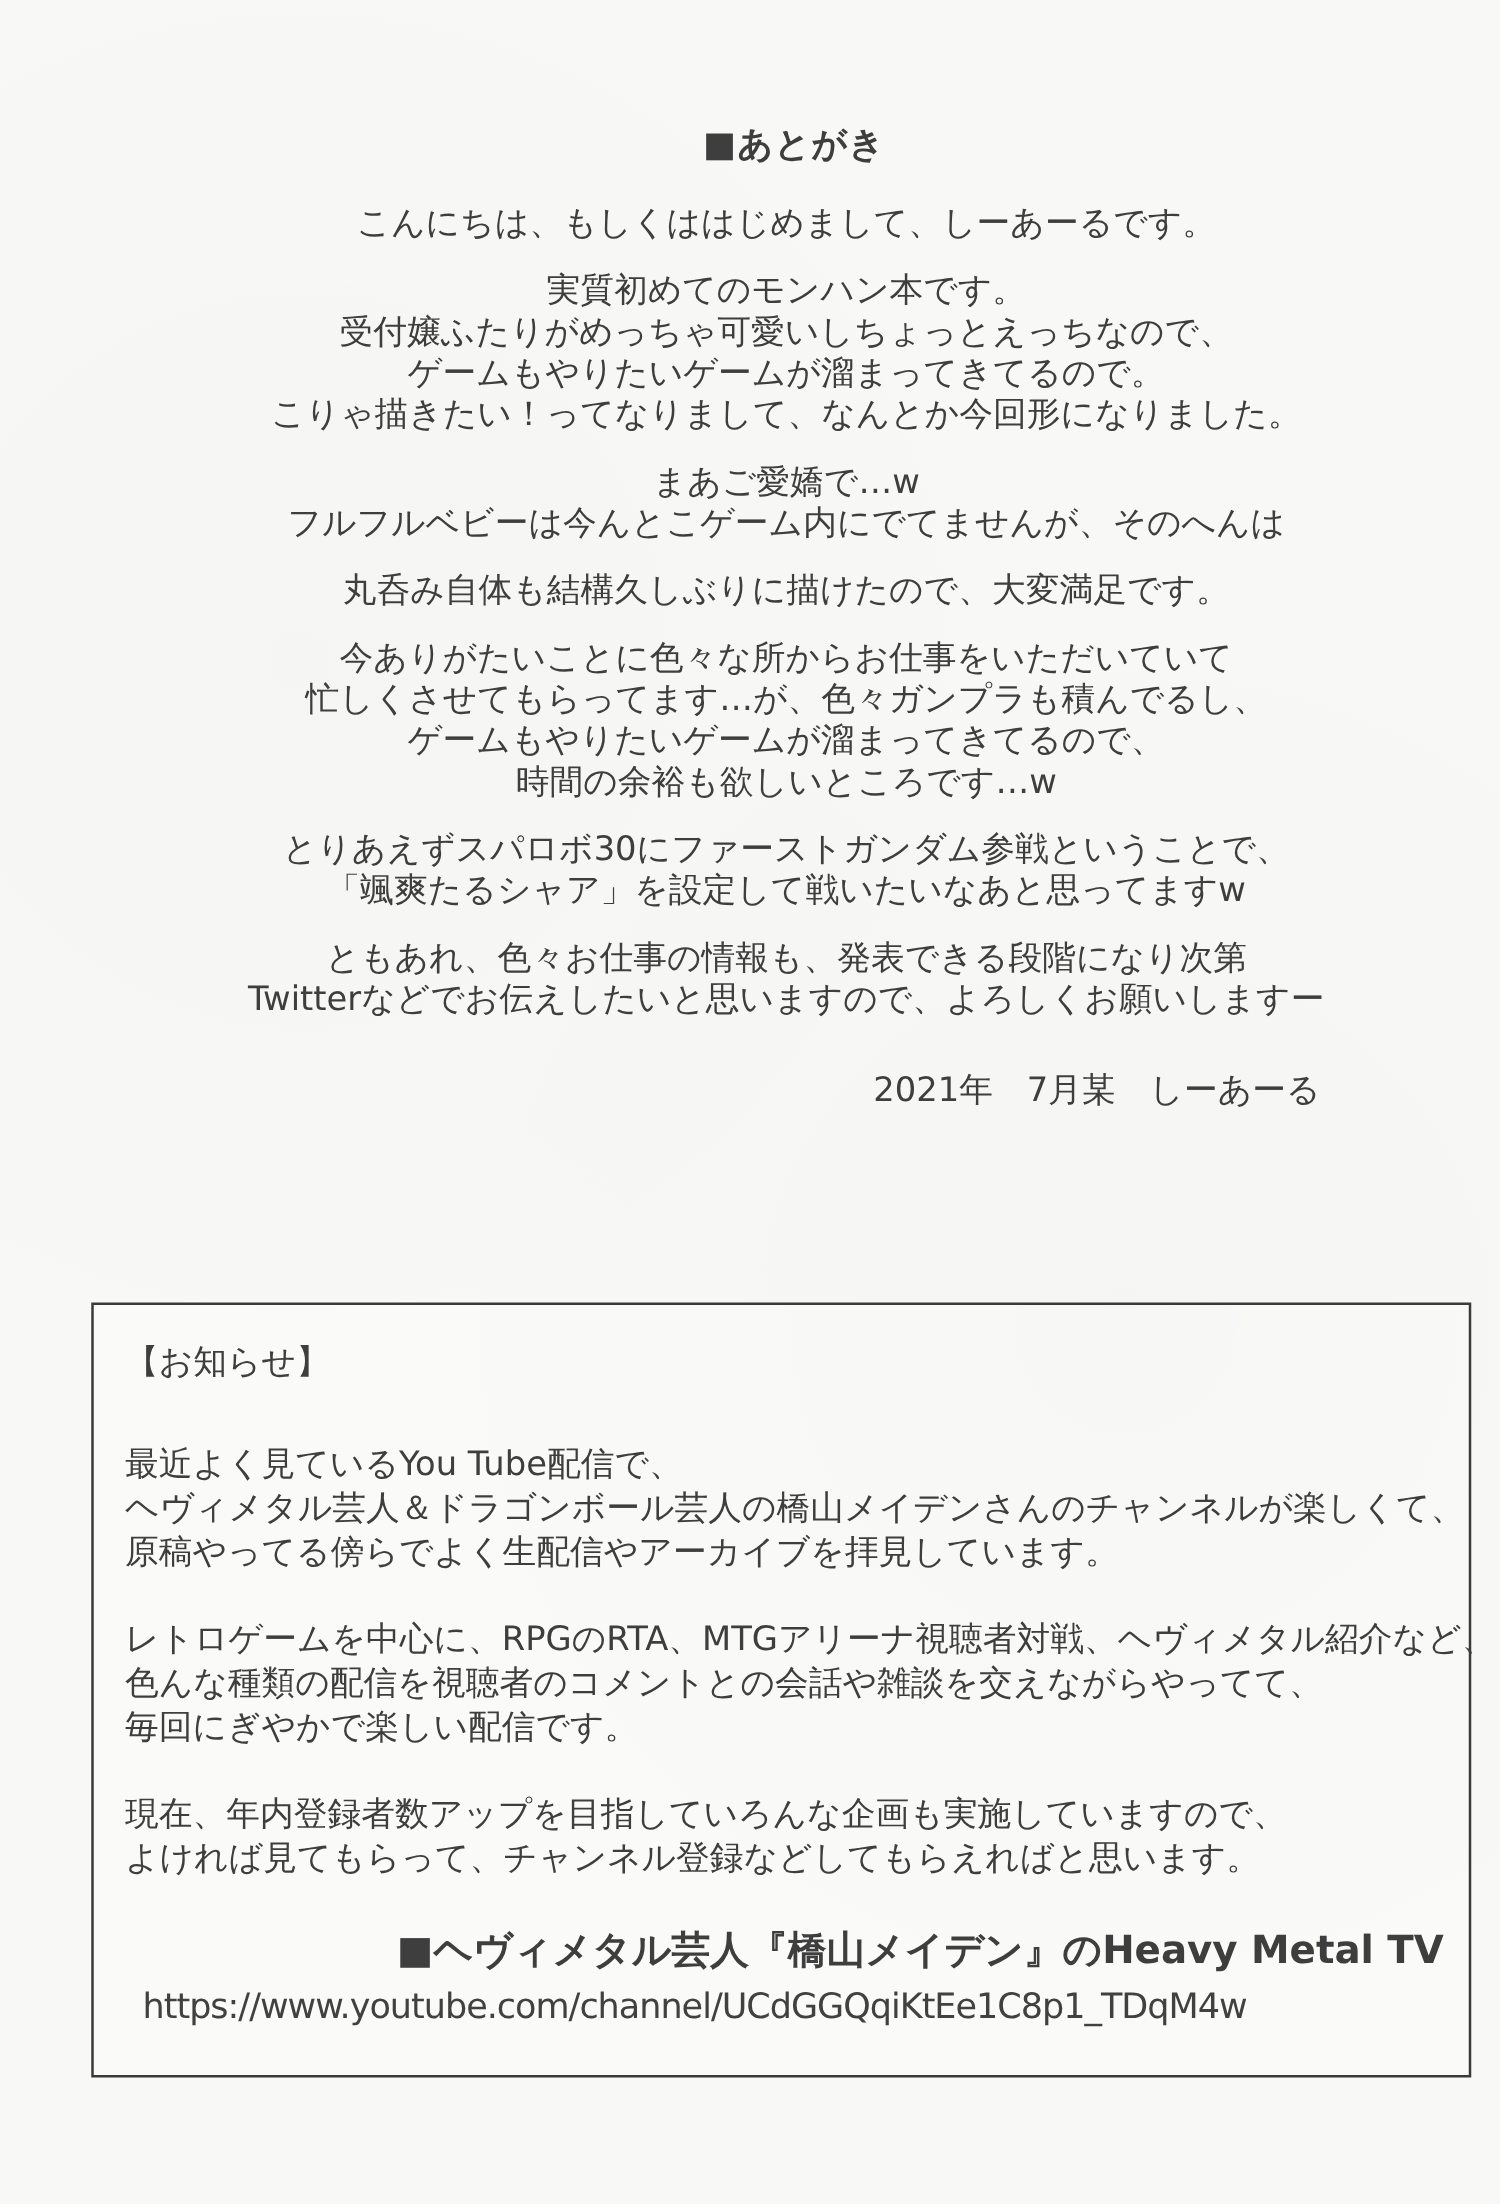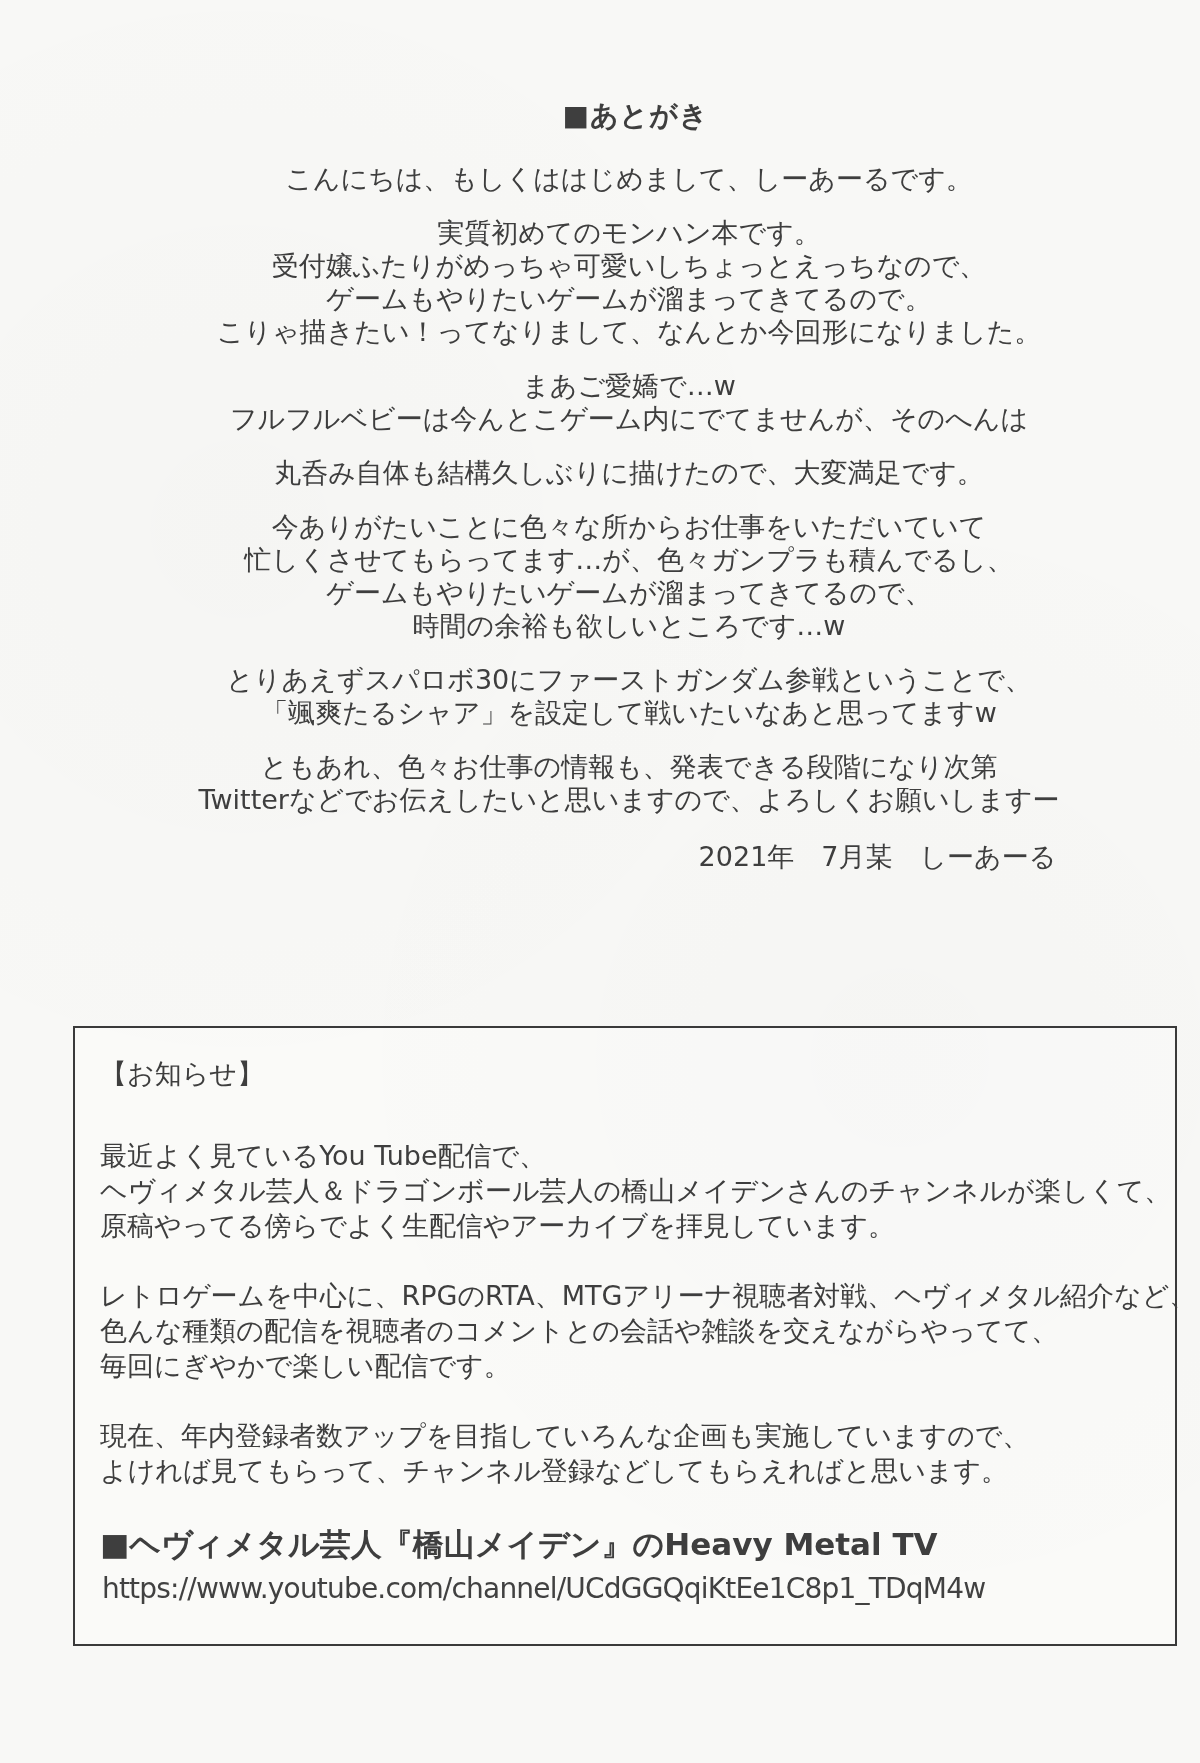--- a/index.html
+++ b/index.html
@@ -32,21 +32,21 @@
     letter-spacing: 1px;
   }
   .para {
     margin: 0 0 21px 0;
     font-size: 27px;
     line-height: 33px;
     font-weight: 400;
   }
   .line { display: block; white-space: nowrap; letter-spacing: 0; }
   .date {
-    margin: 24px 0 0 497px;
+    margin: 40px 0 0 497px;
     font-size: 27px;
     line-height: 33px;
     white-space: nowrap;
   }
   .notice {
     box-sizing: border-box;
     margin: 153px 0 0 73px;
     width: 1104px;
     height: 620px;
     border: 2px solid #3a3a3a;
@@ -63,25 +63,26 @@
     line-height: 35px;
     margin: 18px 0 35px 0;
   }
   .channel {
     font-size: 31px;
     font-weight: 700;
     line-height: 42px;
     margin: 35px 0 0 0;
     white-space: nowrap;
     letter-spacing: 0;
+    text-align: right;
   }
   .url {
     font-size: 28px;
     line-height: 36px;
-    margin: 6px 0 0 2px;
+    margin: 6px 0 0 14px;
     letter-spacing: -0.8px;
     white-space: nowrap;
     color: #414141;
   }
 </style>
 </head>
 <body>
 
 <div class="page">
 

